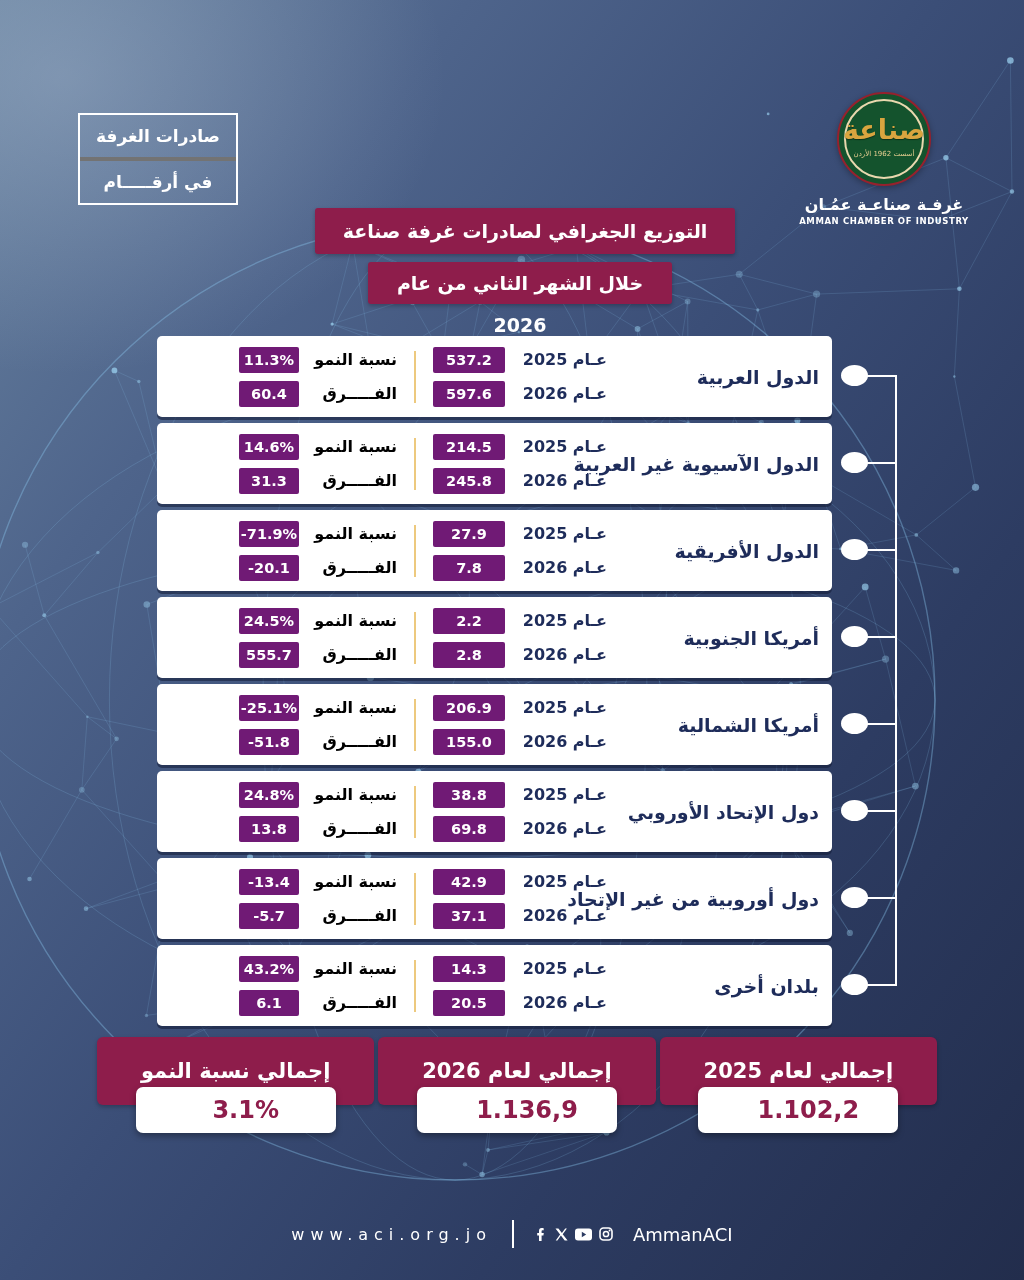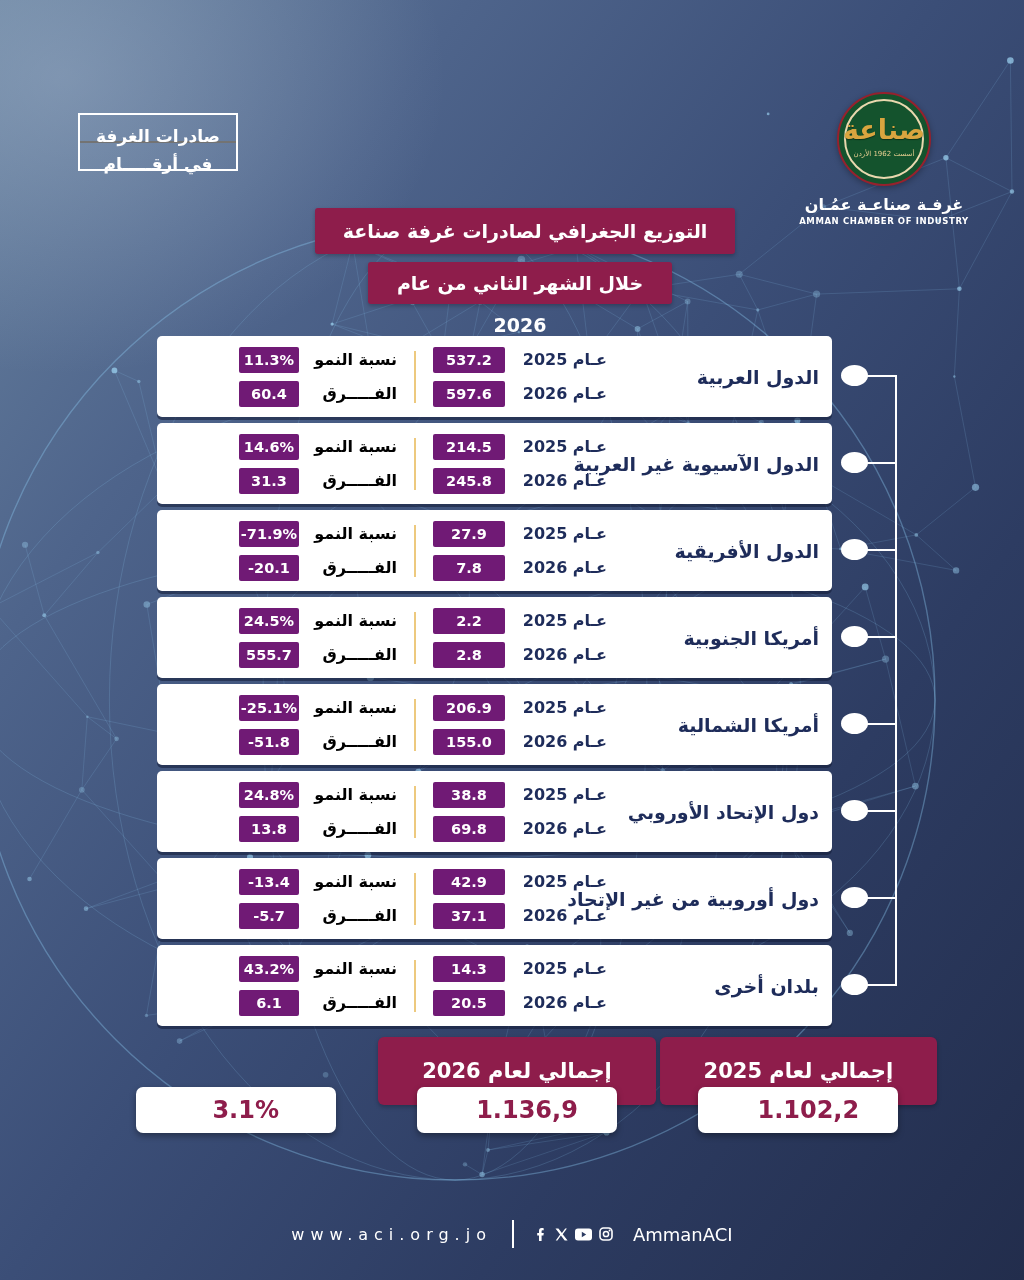--- a/index.html
+++ b/index.html
@@ -7,22 +7,22 @@
     width:1024px;height:1280px;position:relative;overflow:hidden;
     font-family:"DejaVu Sans",sans-serif;
     background:
       radial-gradient(ellipse 620px 480px at 6% 6%, rgba(175,192,214,.38), rgba(175,192,214,0) 62%),
       linear-gradient(126deg,#68829f 0%,#4e648b 24%,#3b4e77 48%,#2d3c62 72%,#222d4c 100%);
   }
   #globe{position:absolute;inset:0;pointer-events:none;}
   
   .badge{position:absolute;left:78px;top:113px;width:156px;border:2px solid #fff;
          color:#fff;text-align:center;font-weight:bold;}
-  .badge-cell{height:26px;line-height:42px;font-size:17px;}
-  .badge-cell+.badge-cell{border-top:2px solid #737373;}
+  .badge-cell{height:42px;line-height:42px;font-size:17px;}
+  .badge-cell+.badge-cell{border-top:4px solid #737373;}
   .logo{position:absolute;left:796px;top:92px;width:176px;text-align:center;color:#fff;}
   .logo-seal{width:90px;height:90px;margin:0 auto;border-radius:50%;background:#14532d;
              border:2px solid #96212d;position:relative;box-shadow:0 2px 6px rgba(0,0,0,.3);}
   .logo-ring{position:absolute;inset:5px;border:2px solid #e9d8ae;border-radius:50%;}
   .logo-brand{position:absolute;left:0;right:0;top:20px;font-size:27px;font-weight:bold;color:#d9a53f;
               text-shadow:0 1px 1px rgba(0,0,0,.4);}
   .logo-est{position:absolute;left:0;right:0;top:56px;font-size:7px;color:#e9d092;color:#e9d092;line-height:1.25;}
   .logo-name-ar{margin-top:9px;font-size:16px;font-weight:bold;letter-spacing:.5px;}
   .logo-name-en{margin-top:2px;font-size:8.5px;letter-spacing:.6px;font-weight:bold;}
   .title1,.title2{position:absolute;background:#8e1d4b;color:#fff;text-align:center;
@@ -705,20 +705,21 @@
     <div class="total-header">إجمالي لعام 2025</div>
     <div class="total-value">1.102,2</div>
   </div>
 
   <div class="total">
     <div class="total-header">إجمالي لعام 2026</div>
     <div class="total-value">1.136,9</div>
   </div>
 
   <div class="total">
+    <div class="total-header">إجمالي نسبة النمو</div>
     <div class="total-value">3.1%</div>
   </div>
 </div>
 
 <div class="footer">
   <span class="website">www.aci.org.jo</span>
   <span class="footer-bar"></span>
   <span class="social">
     <svg width="14" height="15" viewBox="0 0 14 15">
       <path d="M9.5 1 H7.5 C5.8 1 5 2.1 5 3.8 V6 H3.2 V8.4 H5 V14 H7.6 V8.4 H9.4 L9.8 6 H7.6 V4.1 C7.6 3.5 7.9 3.2 8.5 3.2 H9.8 Z" fill="#fff"></path>

